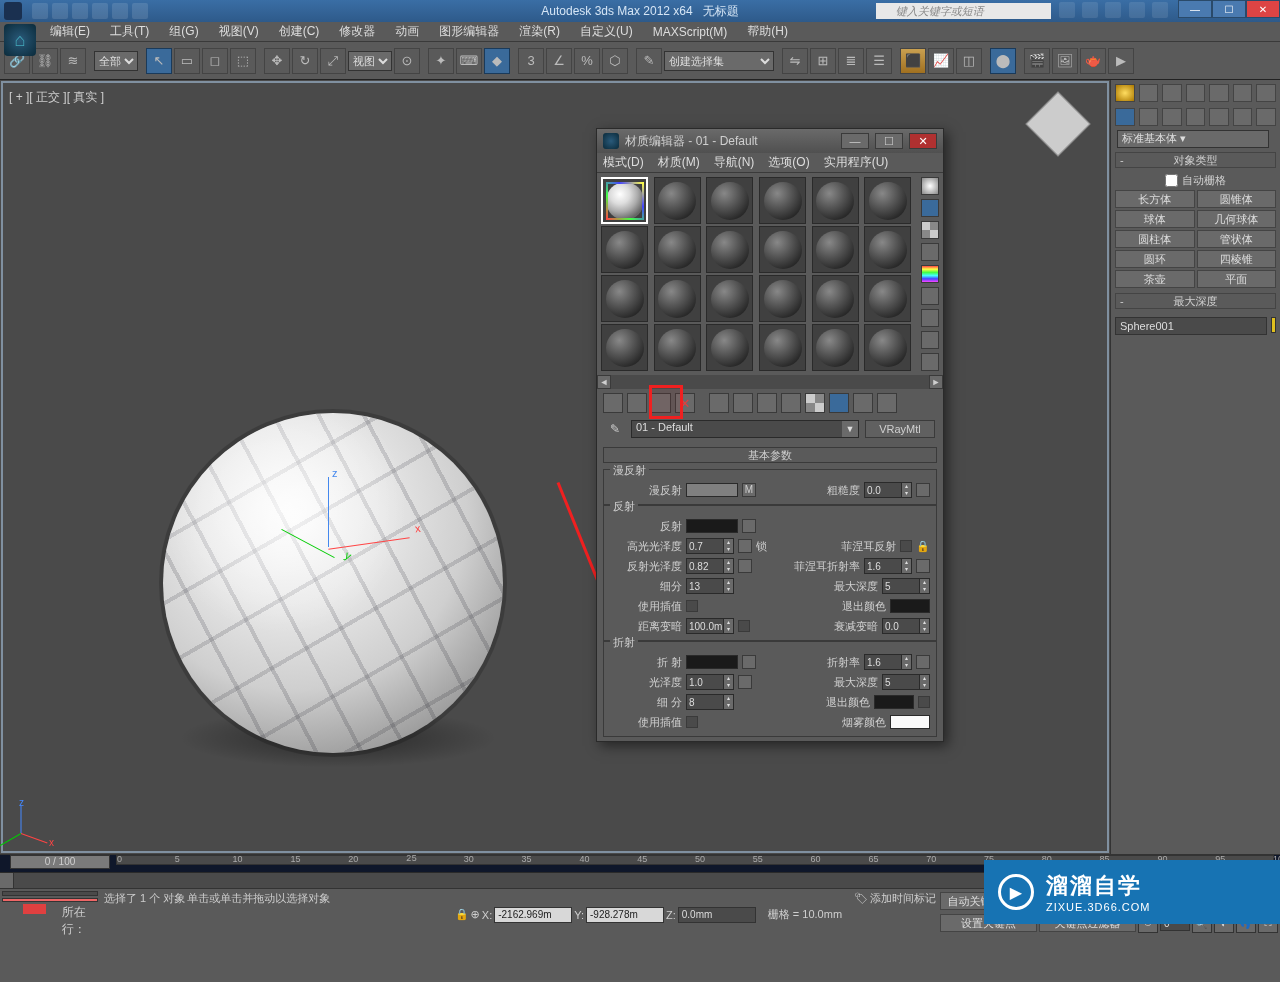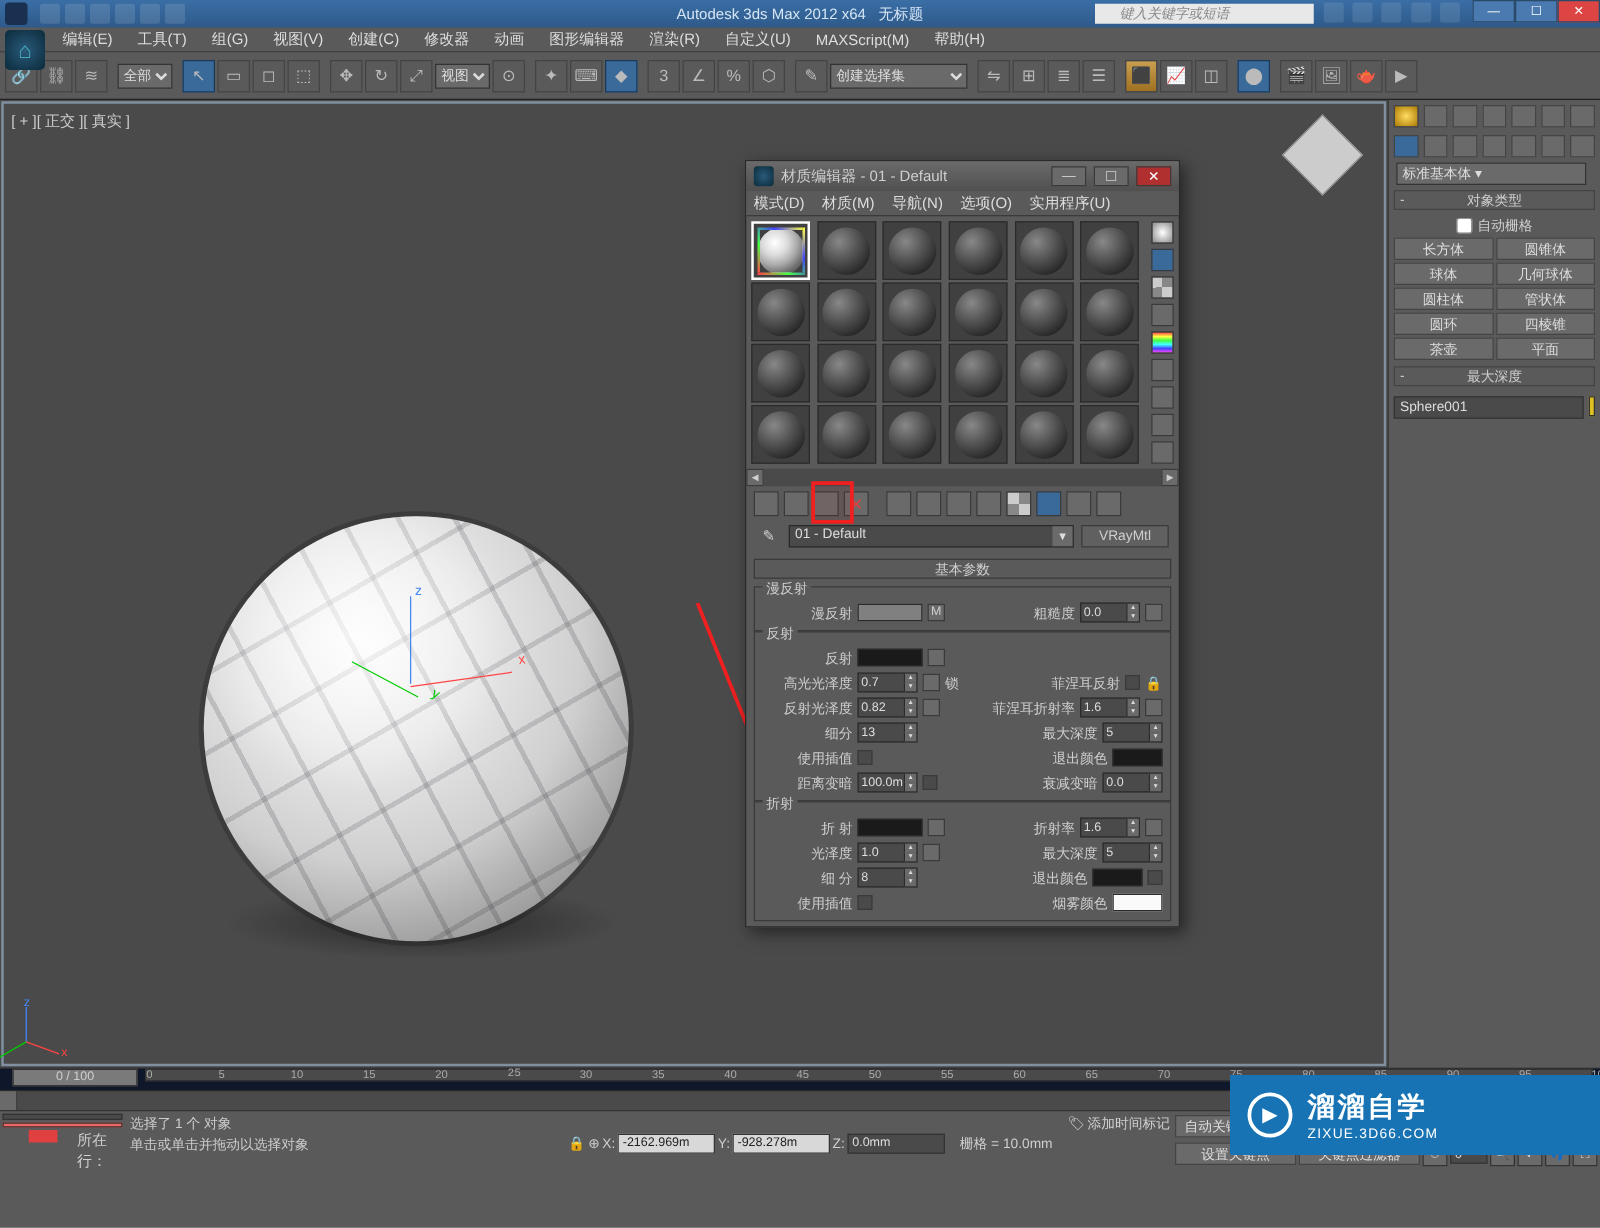--- a/index.html
+++ b/index.html
@@ -138,21 +138,21 @@
 .timeline .tick { position: absolute; top: -2px; font-size: 9px; color: #aaa; }
 
 .track-bar { height: 16px; background: #4a4a4a; border-top: 1px solid #2a2a2a; display: flex; }
 .track-bar .seg { height: 100%; }
 
 .status { height: 52px; background: #5a5a5a; display: flex; border-top: 1px solid #333; }
 .status-left { width: 100px; display: flex; flex-direction: column; gap: 2px; padding: 2px; }
 .status-left .tiny { height: 10px; background: #4a4a4a; border: 1px solid #333; }
 .status-left .red-row { display: flex; align-items: flex-start; gap: 16px; padding-left: 21px; }
 .status-left .red { width: 30px; height: 10px; background: #e04040; }
-.status-mid { flex: 1; display: flex; flex-direction: column; padding: 2px 4px; gap: 2px; }
+.status-mid { flex: 1; display: flex; flex-direction: row; padding: 2px 4px; gap: 2px; }
 .status-mid .line { font-size: 11px; color: #ccc; }
 .status-coords { display: flex; align-items: center; gap: 2px; font-size: 11px; padding: 2px; }
 .coord-box { width: 78px; height: 16px; background: #d8d8d8; border: 1px solid #333; color: #222; font-size: 10px; padding: 0 3px; display: flex; align-items: center; }
 .coord-box.dk { background: #4a4a4a; color: #ddd; }
 .play-btn { width: 20px; height: 20px; background: #6a6a6a; border: 1px solid #333; font-size: 10px; display: flex; align-items: center; justify-content: center; }
 .status-right { display: flex; flex-direction: column; padding: 2px; gap: 2px; }
 .sflex { display: flex; align-items: center; gap: 2px; font-size: 11px; }
 
 .watermark { position: absolute; right: 0; bottom: 58px; width: 296px; height: 64px; background: #1773b3; display: flex; align-items: center; padding: 0 14px; gap: 12px; z-index: 40; }
 .watermark .logo { width: 36px; height: 36px; border: 3px solid #fff; border-radius: 50%; display: flex; align-items: center; justify-content: center; color: #fff; font-size: 16px; }

